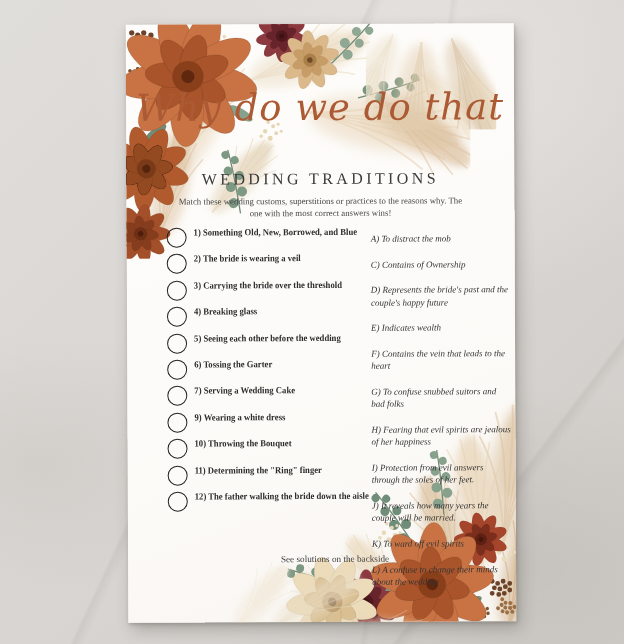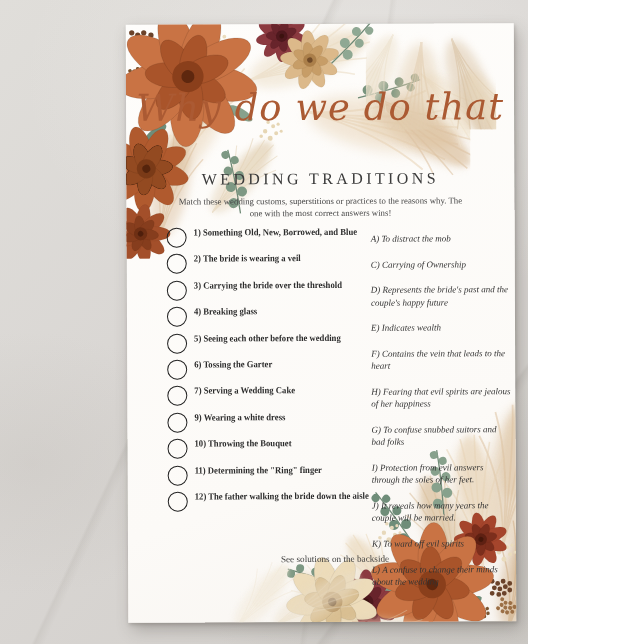--- a/index.html
+++ b/index.html
@@ -1,19 +1,19 @@
 <!DOCTYPE html>
 <html><head>
 <meta charset="utf-8">
 <style>
   html,body{margin:0;padding:0;}
   body{width:644px;height:644px;font-family:"Liberation Serif",serif;}
 
   .scene{
-    position:relative;width:528px;height:644px;overflow:hidden;
+    position:relative;width:624px;height:644px;overflow:hidden;
     background:
       radial-gradient(420px 300px at 85% 88%, rgba(178,174,168,.38), transparent 60%),
       radial-gradient(300px 220px at 6% 72%, rgba(192,188,182,.30), transparent 60%),
       radial-gradient(520px 360px at 68% 12%, rgba(238,236,233,.55), transparent 65%),
       linear-gradient(135deg,#e0deda 0%,#d9d6d3 45%,#d0cdc9 100%);
   }
   .scene::before{
     content:"";position:absolute;inset:0;pointer-events:none;
     background:
       linear-gradient(115deg, transparent 40%, rgba(158,153,146,.16) 40.4%, transparent 41.6%),
@@ -342,26 +342,26 @@
             <span class="q-label">11) Determining the "Ring" finger</span>
           </div>
         <div class="q-row">
             <span class="q-circle"></span>
             <span class="q-label">12) The father walking the bride down the aisle</span>
           </div>
       </div>
 
       <div class="answers">
         <p class="a-item">A) To distract the mob</p>
-        <p class="a-item">C) Carrying of Ownership</p>
+        <p class="a-item">C) Contains of Ownership</p>
         <p class="a-item">D) Represents the bride's past and the couple's happy future</p>
         <p class="a-item">E) Indicates wealth</p>
         <p class="a-item">F) Contains the vein that leads to the heart</p>
+        <p class="a-item">G) To confuse snubbed suitors and bad folks</p>
         <p class="a-item">H) Fearing that evil spirits are jealous of her happiness</p>
-        <p class="a-item">G) To confuse snubbed suitors and bad folks</p>
         <p class="a-item">I) Protection from evil answers through the soles of her feet.</p>
         <p class="a-item">J) It reveals how many years the couple will be married.</p>
         <p class="a-item">K) To ward off evil spirits</p>
         <p class="a-item">L) A confuse to change their minds about the wedding</p>
       </div>
 
       <p class="footer-note">See solutions on the backside</p>
     </div>
 
   </div>

